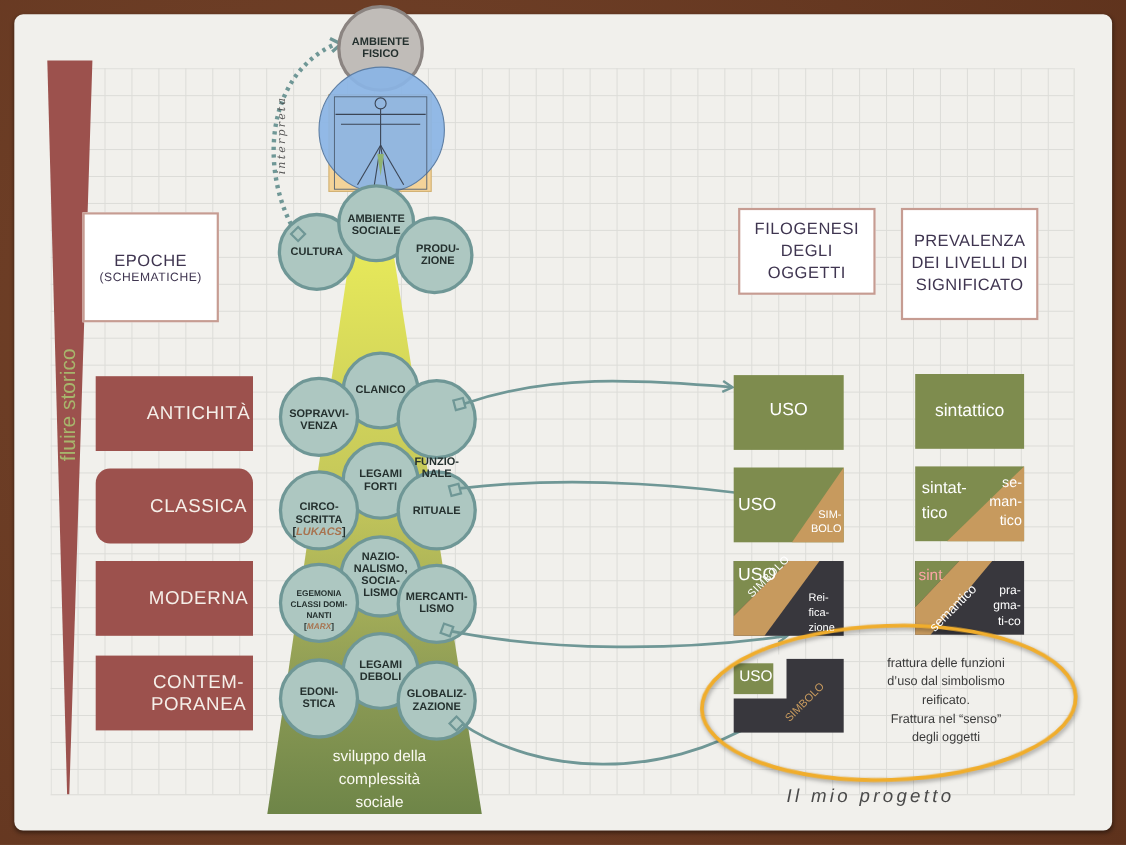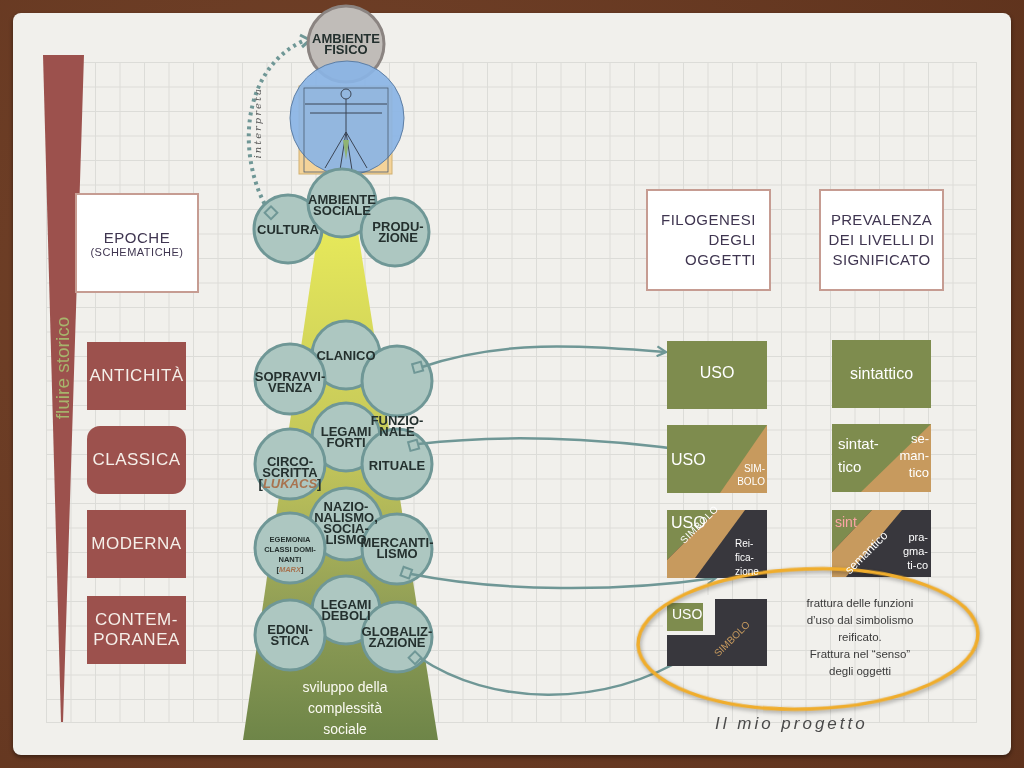--- a/index.html
+++ b/index.html
@@ -19,29 +19,29 @@
     background-image:
       linear-gradient(to right, #dcdcd8 1px, transparent 1px),
       linear-gradient(to bottom, #dcdcd8 1px, transparent 1px);
     background-size: 24.5px 24.5px;
     border-right:1px solid #dcdcd8; border-bottom:1px solid #dcdcd8;
   }
   svg.overlay { position:absolute; left:0; top:0; width:1024px; height:768px; }
   .epoch {
     position:absolute; left:87px; width:99px; background:#9c514d; color:#f5efe9;
     display:flex; align-items:center; justify-content:center; text-align:center;
-    font-size:17px; letter-spacing:0.5px; line-height:20px; white-space:pre-line;
+    font-size:17px; letter-spacing:0.5px; line-height:20px; white-space:pre-line;padding-left:44px;
   }
   .hdr-box {
     position:absolute; background:#fff; border:2px solid #c69c92;
     display:flex; flex-direction:column; align-items:center; justify-content:center;
     text-align:center; color:#3f3550; box-sizing:border-box;
   }
   .circle-lbl {
-    position:absolute; text-align:center; font-size:13px; font-weight:bold;
+    position:absolute; text-align:center; font-size:10px; font-weight:bold;
     color:#24302e; line-height:11px; white-space:pre-line;
     transform:translate(-50%,-50%);
   }
   .circle-lbl .cite { color:#a8734f; font-style:italic; }
   .txt { position:absolute; white-space:pre-line; }
 </style>
 </head>
 <body>
 
 <div class="paper"></div>
@@ -213,21 +213,21 @@
 DEBOLI</div>
 <div class="circle-lbl" style="left:290px; top:635px;">EDONI-
 STICA</div>
 <div class="circle-lbl" style="left:397px; top:637px;">GLOBALIZ-
 ZAZIONE</div>
 
 <div class="txt" style="left:270px; top:677px; width:150px; text-align:center; color:#fbfaf2; font-size:14px; line-height:21px;">sviluppo della
 complessità
 sociale</div>
 
-<div class="hdr-box" style="left:646px; top:189px; width:125px; height:102px;text-align:right;">
+<div class="hdr-box" style="left:671px; top:189px; width:125px; height:79px;">
   <div style="font-size:15px; line-height:20px; white-space:pre-line; letter-spacing:0.5px;">FILOGENESI
 DEGLI
 OGGETTI</div>
 </div>
 <div class="hdr-box" style="left:819px; top:189px; width:125px; height:102px;">
   <div style="font-size:15px; line-height:20px; white-space:pre-line; letter-spacing:0.3px;">PREVALENZA
 DEI LIVELLI DI
 SIGNIFICATO</div>
 </div>
 

